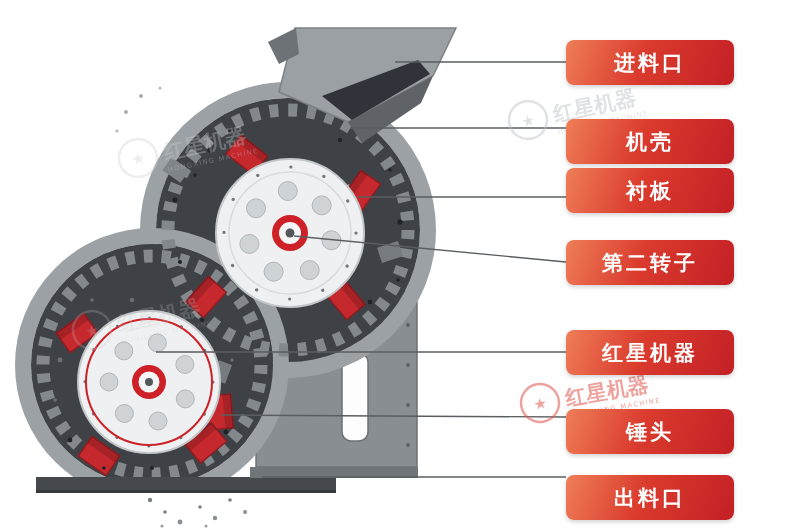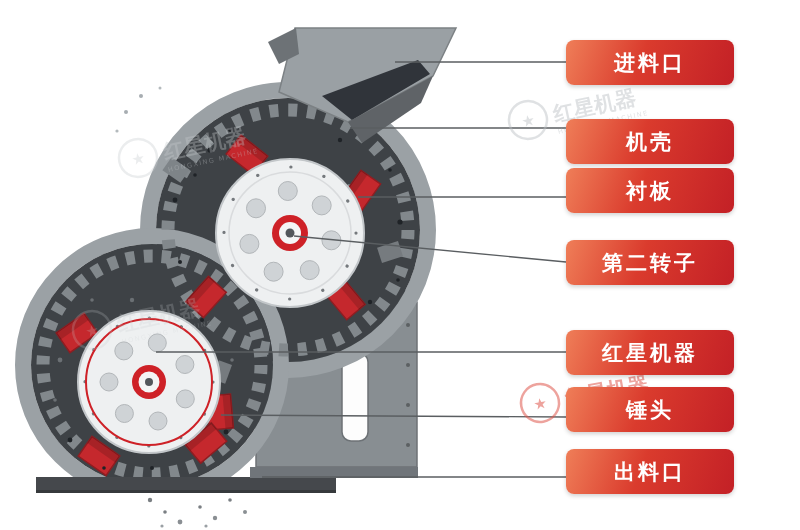--- a/index.html
+++ b/index.html
@@ -208,17 +208,17 @@
     <use href="#wm" transform="translate(528,120) rotate(-12)" color="#b9bec2" opacity="0.45"></use>
     <use href="#wm" transform="translate(540,403) rotate(-10)" color="#e0584e" opacity="0.55"></use>
   </svg>
 
   <div>
     <div class="label" style="top:40px">进料口</div>
     <div class="label" style="top:119px">机壳</div>
     <div class="label" style="top:168px">衬板</div>
     <div class="label" style="top:240px">第二转子</div>
     <div class="label" style="top:330px">红星机器</div>
-    <div class="label" style="top:387px">锤头</div>
-    <div class="label" style="top:449px">出料口</div>
+    <div class="label" style="top:409px">锤头</div>
+    <div class="label" style="top:475px">出料口</div>
   </div>
 
 </div>
 
 </body></html>

